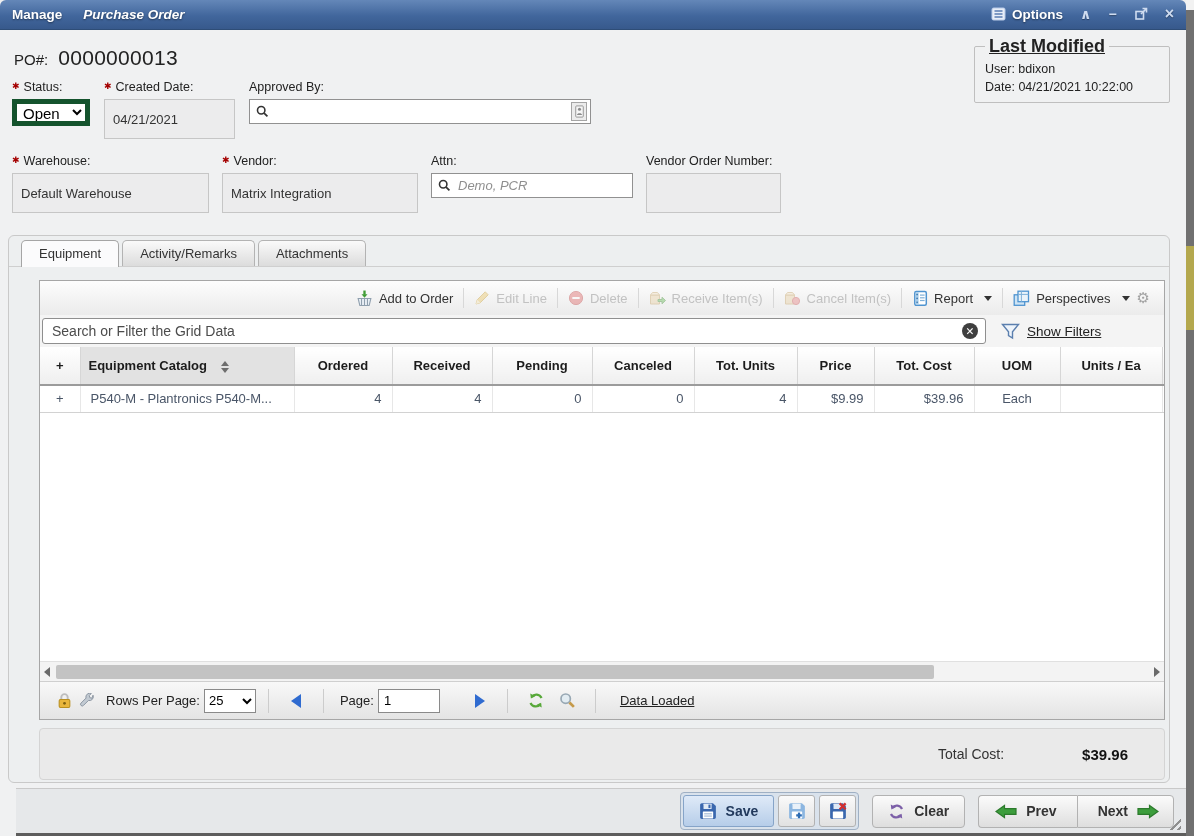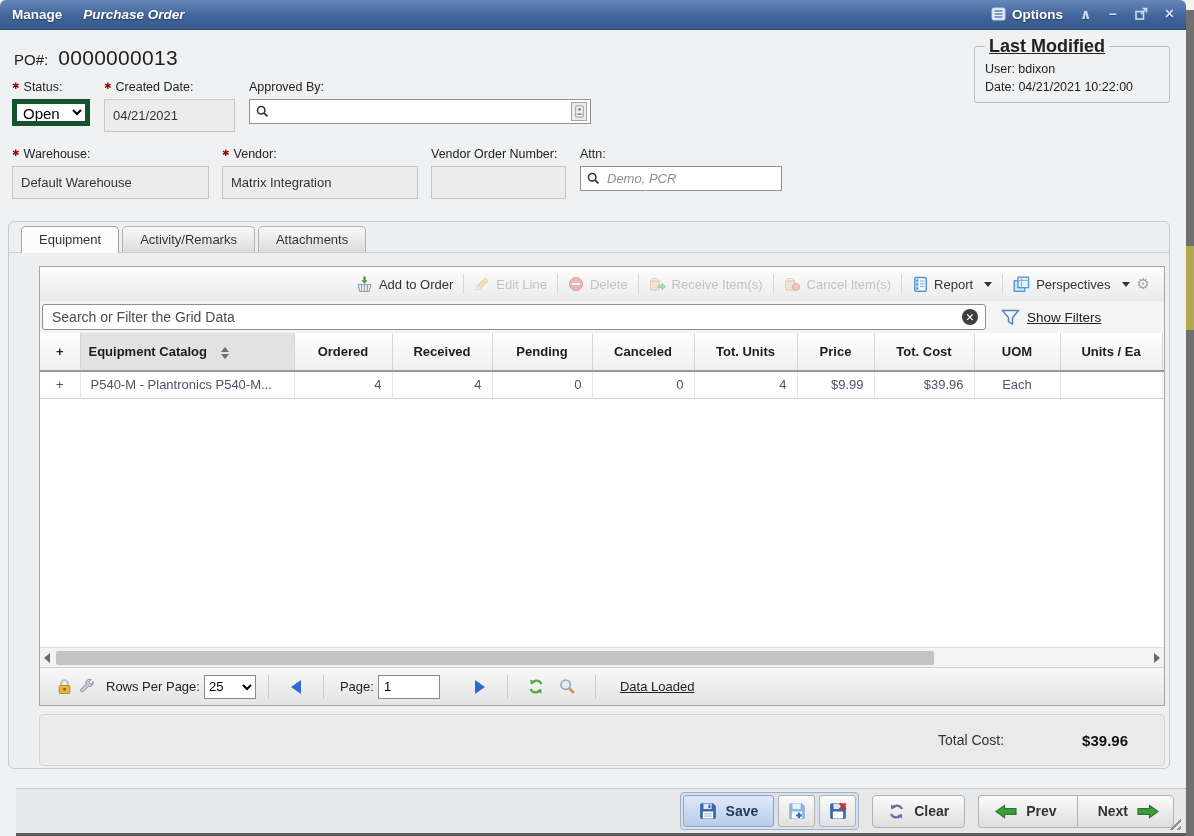--- a/index.html
+++ b/index.html
@@ -32,21 +32,21 @@
   fieldset.lastmod legend{font-weight:bold;font-size:18px;padding:0 4px;text-decoration:underline;}
   .lm-line{margin-top:4px;}
 
   
   .frow{display:flex;align-items:flex-start;margin:10px 0 0 12px;}
   .frow2{margin-top:15px;}
   .fgroup{margin-right:14px;}
   .flabel{display:flex;align-items:center;gap:4px;font-size:12.5px;color:#222;margin-bottom:5px;}
   .req{color:#a40000;font-size:9px;position:relative;top:-1px;}
   select.status{width:78px;height:27px;border:5px solid #14532d;background:#fff;font-size:15px;padding:0 2px;}
-  input.ro{background:#ececed;border:1px solid #c6c6c6;height:33px;font-size:13px;color:#333;
+  input.ro{background:#ececed;border:1px solid #c6c6c6;height:40px;font-size:13px;color:#333;
     padding:0 8px;box-sizing:border-box;}
   input.ro.center{text-align:left;}
   .searchbox{display:flex;align-items:center;border:1px solid #919191;background:#fff;height:25px;
     padding:0 3px 0 6px;box-sizing:border-box;}
   .searchbox input{flex:1;border:none;outline:none;font-size:13px;color:#333;min-width:0;background:transparent;}
   .searchbox input::placeholder{font-style:italic;color:#8f8f8f;}
   .mini-btn{width:16px;height:19px;border:1px solid #a5a5a5;background:#ececec;display:flex;
     align-items:center;justify-content:center;box-sizing:border-box;}
 
   
@@ -241,37 +241,37 @@
             </div>
           <input class="ro center" style="width: 197px;" readonly="" value="Default Warehouse">
         </div>
         <div class="fgroup" style="margin-right:13px;">
           <div class="flabel">
               <span class="req">✱</span>
               <span>Vendor:</span>
             </div>
           <input class="ro center" style="width: 196px;" readonly="" value="Matrix Integration">
         </div>
-        <div class="fgroup">
-          <div class="flabel">
-              <span>Vendor Order Number:</span>
-            </div>
-          <input class="ro" style="width: 135px;" value="">
-        </div>
         <div class="fgroup" style="margin-right:13px;">
           <div class="flabel">
               <span>Attn:</span>
             </div>
           <div class="searchbox" style="width:202px;">
             <svg width="13" height="13" viewBox="0 0 14 14" style="margin-right:5px;">
                 <circle cx="5.6" cy="5.6" r="4" fill="none" stroke="#333" stroke-width="1.7"></circle>
                 <path d="M8.7 8.7l3.6 3.6" stroke="#333" stroke-width="1.9"></path>
               </svg>
             <input placeholder="Demo, PCR" style="">
           </div>
+        </div>
+        <div class="fgroup">
+          <div class="flabel">
+              <span>Vendor Order Number:</span>
+            </div>
+          <input class="ro" style="width: 135px;" value="">
         </div>
       </div>
 
       <div class="tabwrap">
         <div class="tabstrip">
           <div class="tab active">Equipment</div>
           <div class="tab">Activity/Remarks</div>
           <div class="tab">Attachments</div>
         </div>
 

